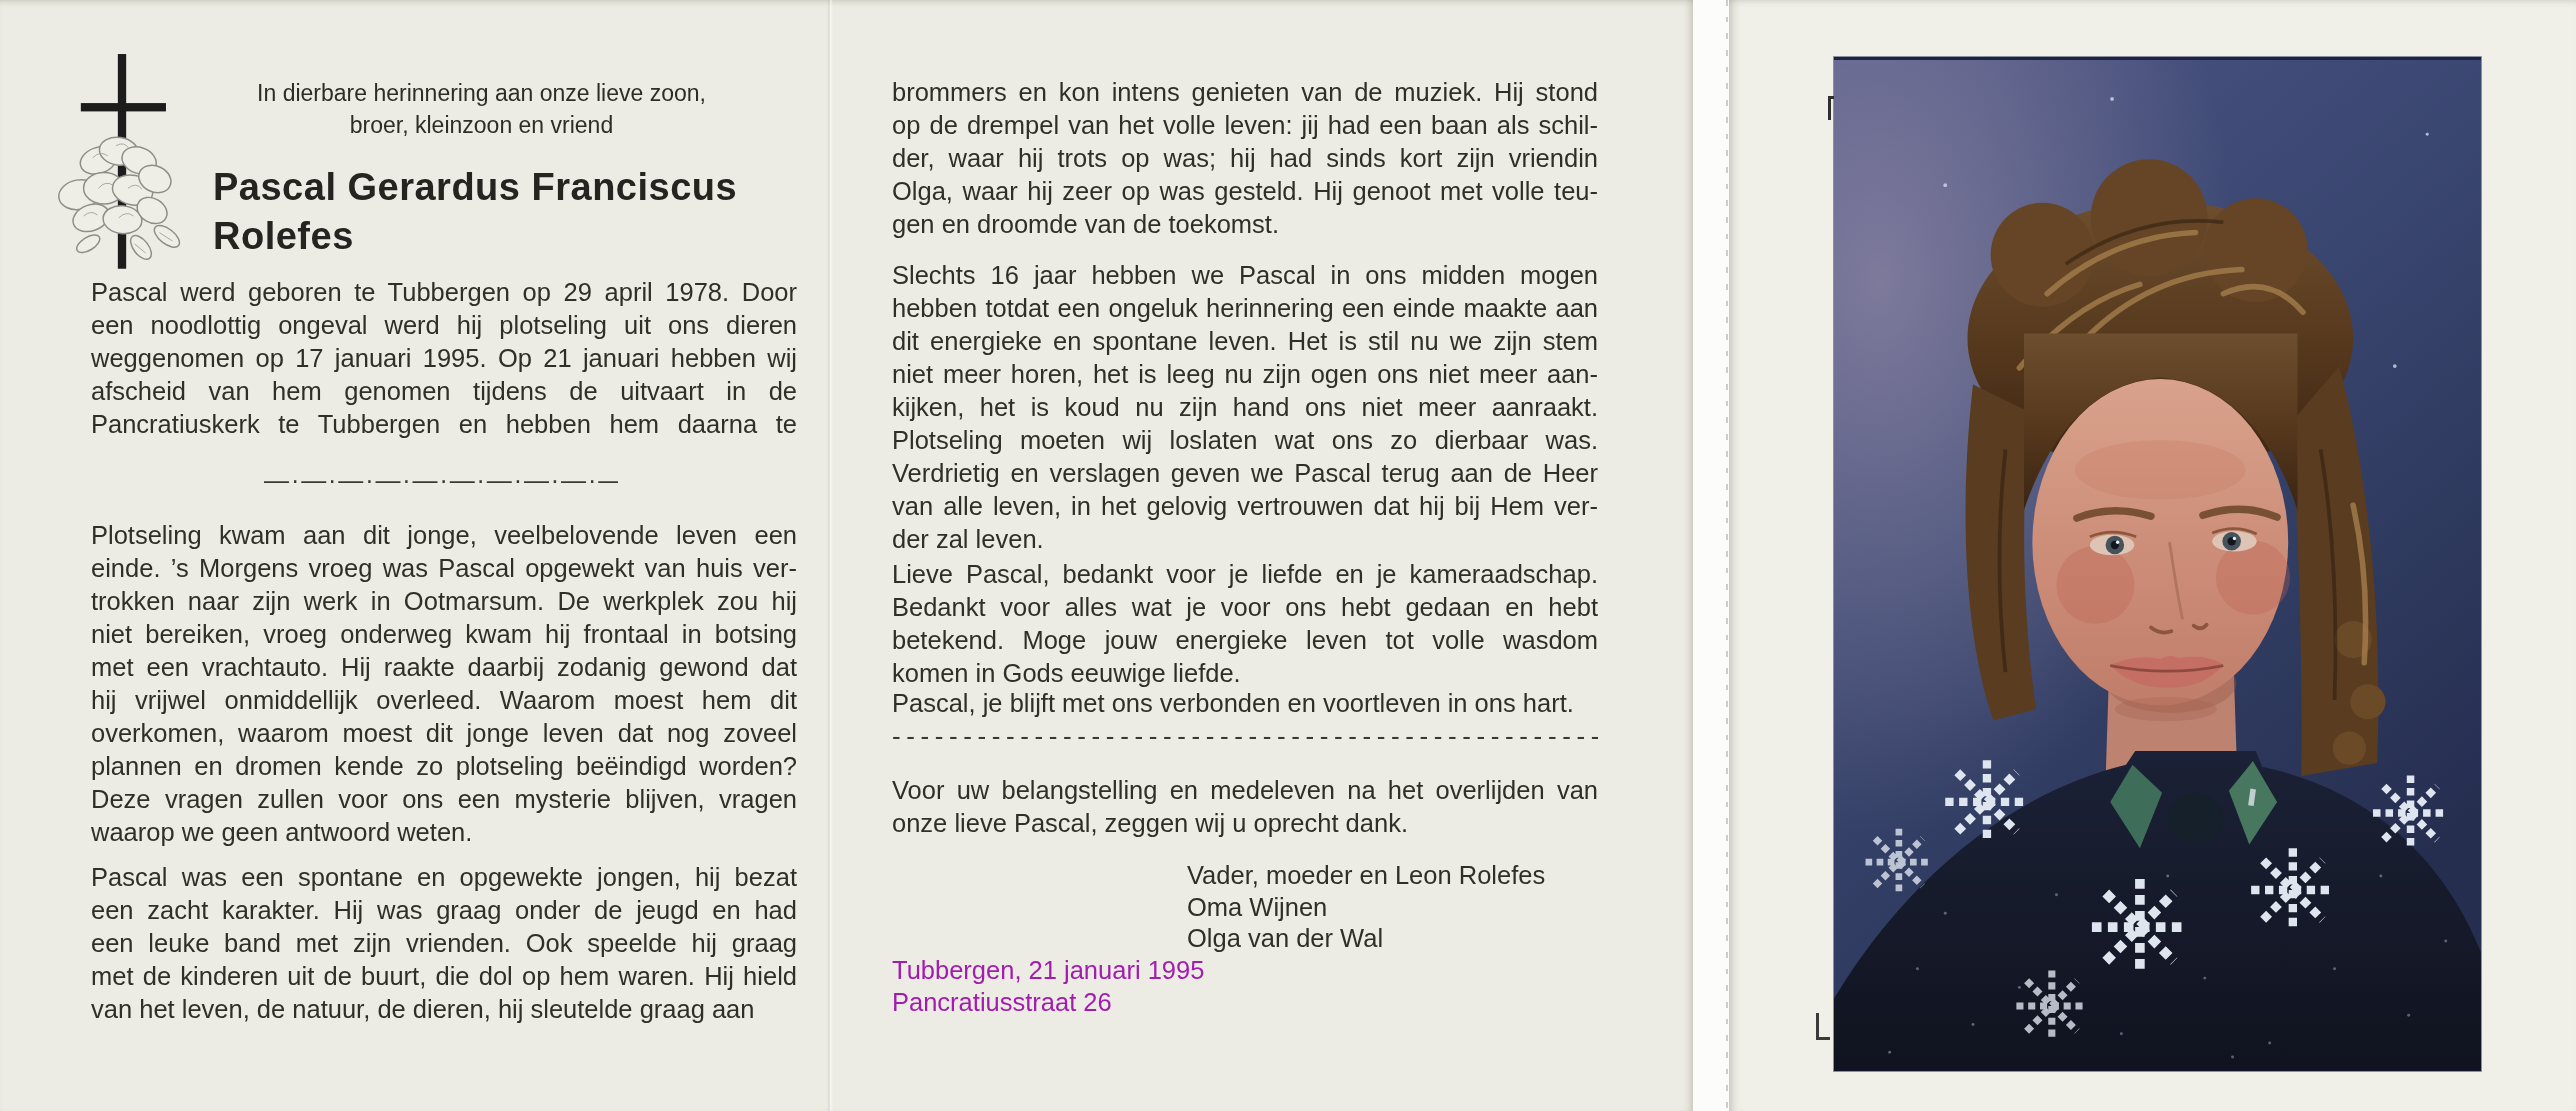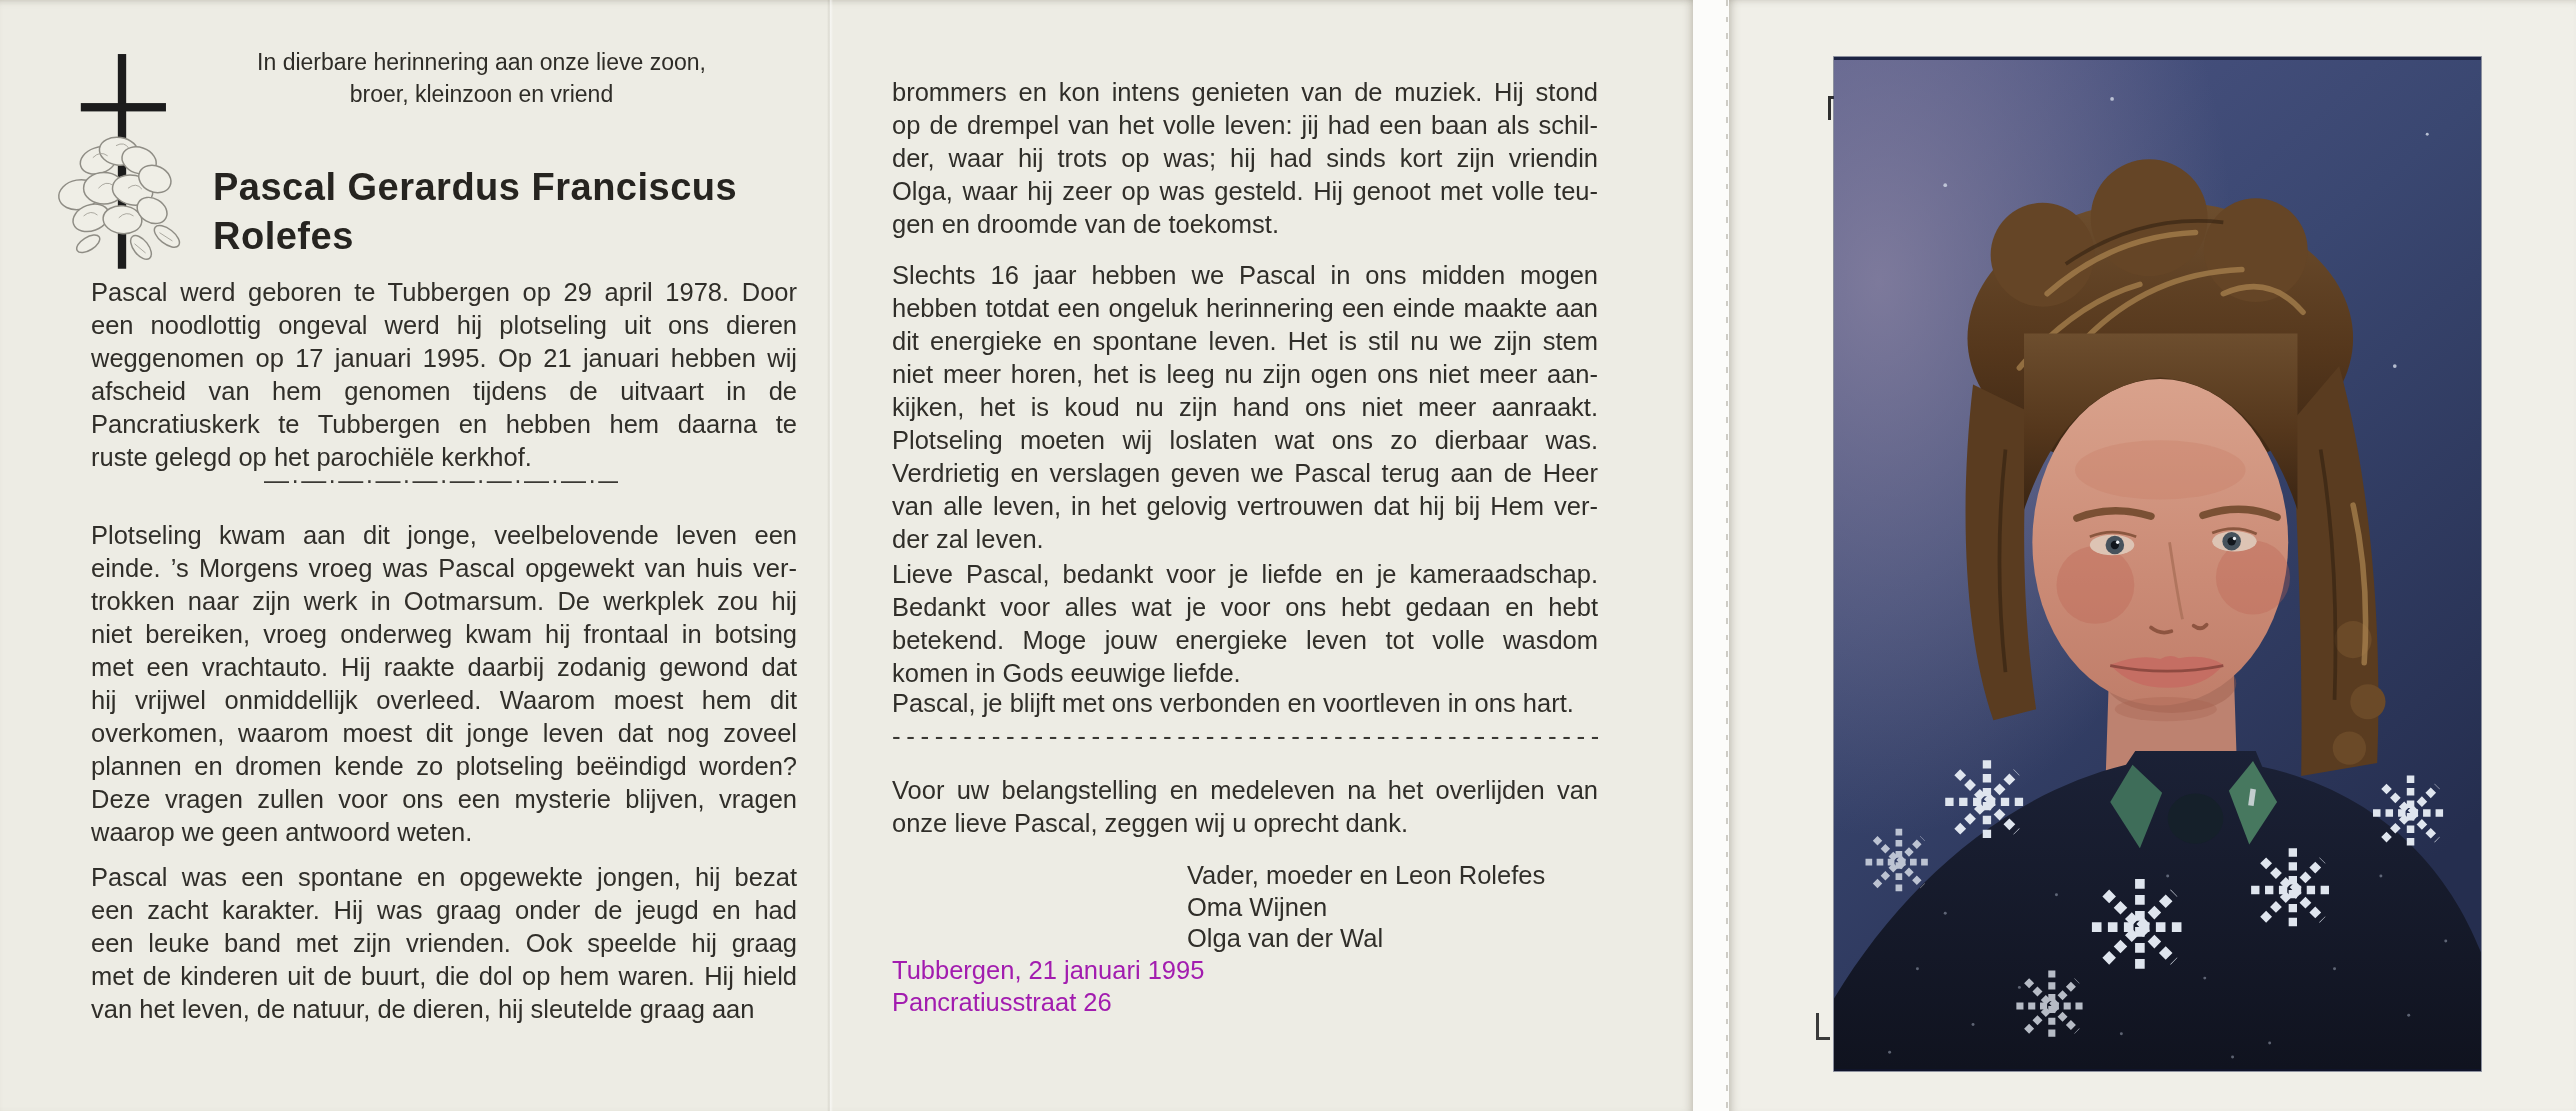--- a/index.html
+++ b/index.html
@@ -12,21 +12,21 @@
   .gap-strip{position:absolute;left:1693px;top:0;width:36px;height:1112px;background:#fcfcfa;}
   .gap-strip .crease-dots{position:absolute;right:0.9px;top:0;width:1.9px;height:100%;
          background:repeating-linear-gradient(180deg,rgba(120,115,100,.35) 0 5.6px,transparent 5.6px 16.7px);}
   .card2{position:absolute;left:1729px;top:0;width:847px;height:1112px;background:#f0efe8;
          box-shadow:inset 8.3px 0 9.3px -6.5px rgba(95,90,72,.35), inset 0 5.6px 8.3px -6.5px rgba(95,90,72,.30);}
   .fold-crease{position:absolute;left:827px;top:0;width:5.6px;height:1112px;
          background:linear-gradient(90deg,transparent,rgba(110,105,90,.14) 35%,rgba(255,255,255,.55) 60%,transparent);}
 
   
   .abs{position:absolute;}
-  .dedication{left:213px;top:47px;width:537px;text-align:center;font-size:23px;line-height:31.5px;color:#2e2c27;}
+  .dedication{left:213px;top:78px;width:537px;text-align:center;font-size:23px;line-height:31.5px;color:#2e2c27;}
   .name{left:213px;top:163px;width:537px;font-weight:bold;font-size:38px;line-height:49px;
         color:#262420;letter-spacing:0.5px;margin:0;}
   .col{width:706px;font-size:25.5px;line-height:33px;color:#302e29;}
   .col .line{text-align:justify;text-align-last:justify;}
   .col .line.last{text-align-last:left;}
   .plain .line{text-align:left !important;text-align-last:left !important;}
   .left-col{left:91px;}
   .mid-col{left:892px;}
   .divider-dashdot{left:264px;top:466px;width:354px;height:33px;overflow:hidden;white-space:nowrap;
         font-size:25px;letter-spacing:1.9px;color:#3a3833;}
@@ -97,21 +97,20 @@
         <div>Pascal Gerardus Franciscus</div>
         <div>Rolefes</div>
       </h1>
 
       <div class="abs col left-col" style="top:276px">
           <div class="line">Pascal werd geboren te Tubbergen op 29 april 1978. Door</div>
           <div class="line">een noodlottig ongeval werd hij plotseling uit ons dieren</div>
           <div class="line">weggenomen op 17 januari 1995. Op 21 januari hebben wij</div>
           <div class="line">afscheid van hem genomen tijdens de uitvaart in de</div>
           <div class="line">Pancratiuskerk te Tubbergen en hebben hem daarna te</div>
-          <div class="line last">ruste gelegd op het parochiële kerkhof.</div>
         </div>
 
       <div class="abs divider-dashdot">—·—·—·—·—·—·—·—·—·—·—·—·—·—·—·—·</div>
 
       <div class="abs col left-col" style="top:519px">
           <div class="line">Plotseling kwam aan dit jonge, veelbelovende leven een</div>
           <div class="line">einde. ’s Morgens vroeg was Pascal opgewekt van huis ver-</div>
           <div class="line">trokken naar zijn werk in Ootmarsum. De werkplek zou hij</div>
           <div class="line">niet bereiken, vroeg onderweg kwam hij frontaal in botsing</div>
           <div class="line">met een vrachtauto. Hij raakte daarbij zodanig gewond dat</div>

